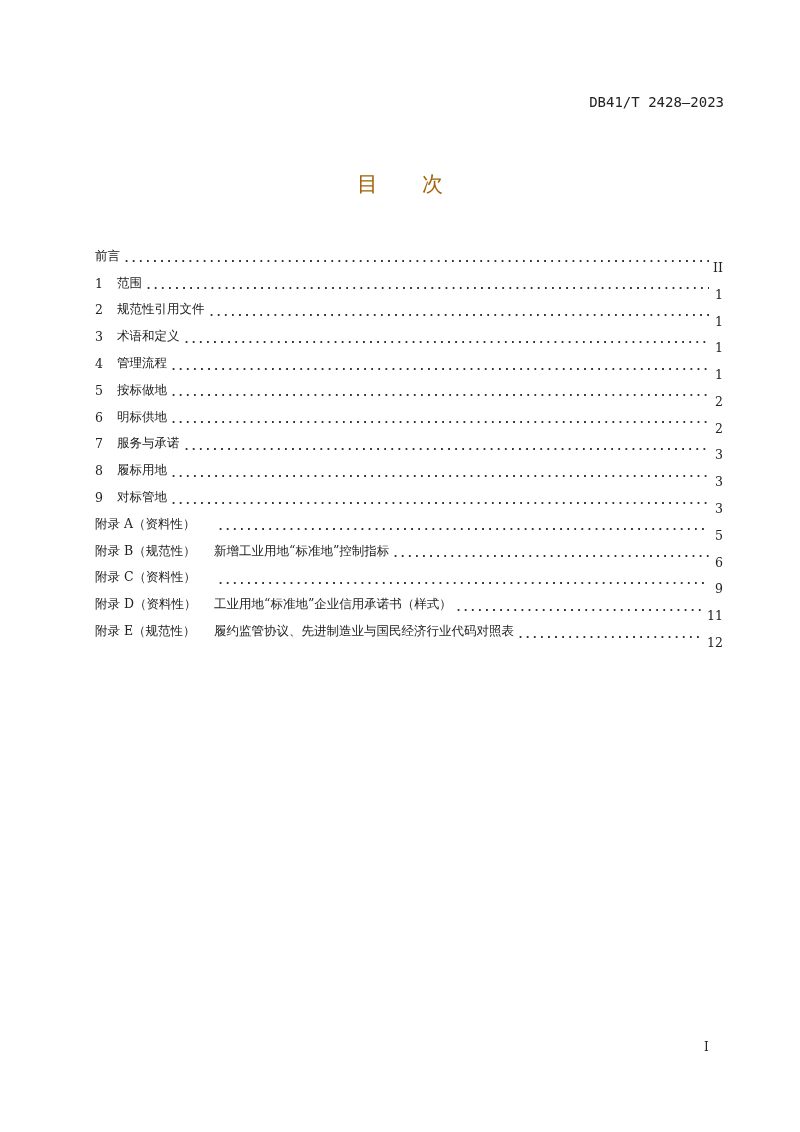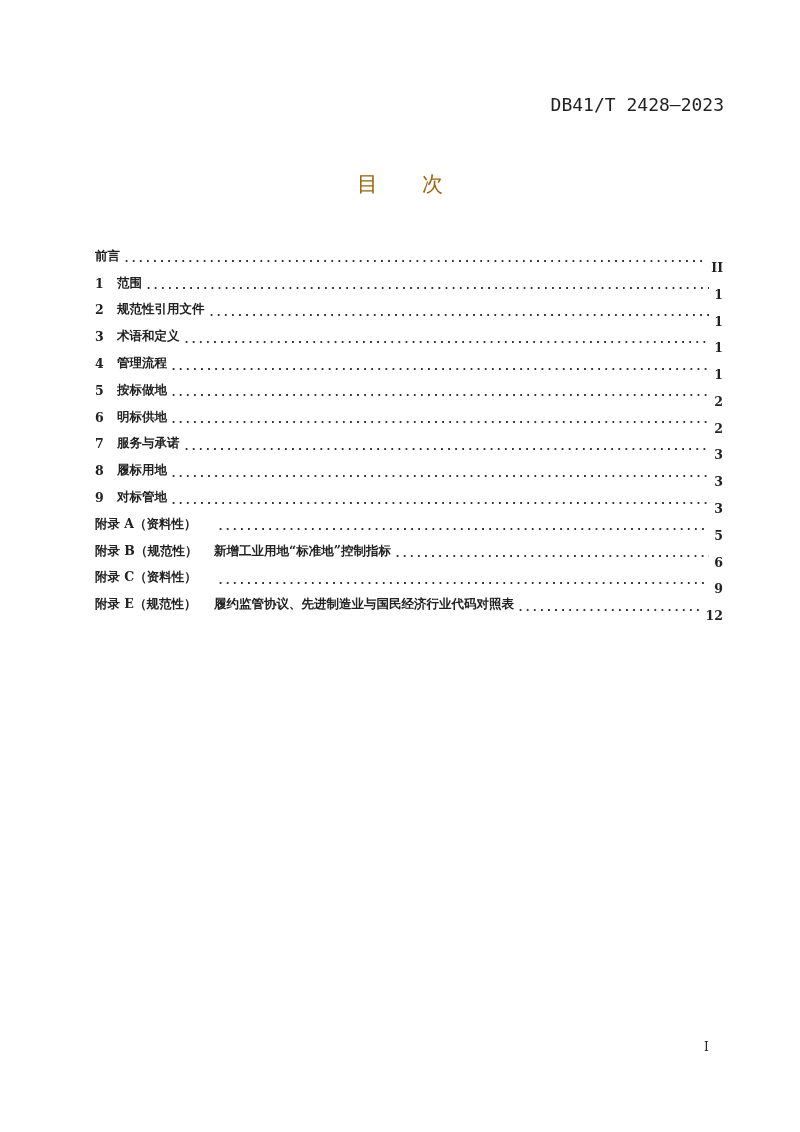--- a/index.html
+++ b/index.html
@@ -1,36 +1,36 @@
 <!DOCTYPE html>
 <html><head>
   <meta charset="utf-8">
   <style>
     html, body { margin: 0; padding: 0; background: #ffffff; }
     body { width: 800px; height: 1132px; position: relative; overflow: hidden; color: #1a1a1a; }
     .page-code {
       position: absolute; top: 94px; right: 76px;
       font-family: "DejaVu Sans Mono", "Liberation Mono", monospace;
-      font-size: 18px; letter-spacing: 0px; color: #222;
+      font-size: 14px; letter-spacing: 0px; color: #222;
     }
     .page-title {
       position: absolute; top: 170px; left: 0; width: 800px;
       text-align: center;
       font-family: "DejaVu Sans", sans-serif;
       font-size: 21px; color: #a16207;
     }
     .page-title span { display: inline-block; }
     .page-title .gap { width: 44px; }
     .toc {
       position: absolute; top: 243px; left: 95px; width: 628px;
       font-family: "DejaVu Serif", "Liberation Serif", serif;
       font-size: 12.5px; color: #222;
     }
     .toc-row {
-      height: 26.8px; display: flex; align-items: center; white-space: nowrap; font-weight: bold;
+      height: 26.8px; display: flex; align-items: center; white-space: nowrap;
     }
     .toc-num { display: inline-block; width: 22px; }
     .toc-label { flex: 0 0 auto; }
     .toc-annex { display: inline-block; width: 119px; }
     .toc-leader {
       flex: 1 1 auto; overflow: hidden; margin: 0 4px 0 3px;
       height: 14px; position: relative; top: 2px;
       background-image: radial-gradient(circle, #333 0.7px, transparent 0.9px);
       background-size: 7.1px 4px; background-repeat: repeat-x; background-position: 0 8px;
     }
@@ -121,20 +121,26 @@
     <span class="toc-label">新增工业用地“标准地”控制指标</span>
     <span class="toc-leader"></span>
     <span class="toc-page">6</span>
   </div>
   <div class="toc-row">
     <span class="toc-annex">附录 C（资料性）</span>
     <span class="toc-leader"></span>
     <span class="toc-page">9</span>
   </div>
   <div class="toc-row">
+    <span class="toc-annex">附录 D（资料性）</span>
+    <span class="toc-label">工业用地“标准地”企业信用承诺书（样式）</span>
+    <span class="toc-leader"></span>
+    <span class="toc-page">11</span>
+  </div>
+  <div class="toc-row">
     <span class="toc-annex">附录 E（规范性）</span>
     <span class="toc-label">履约监管协议、先进制造业与国民经济行业代码对照表</span>
     <span class="toc-leader"></span>
     <span class="toc-page">12</span>
   </div>
 </div>
 
 <div class="footer-page">I</div>
 
 </body></html>

